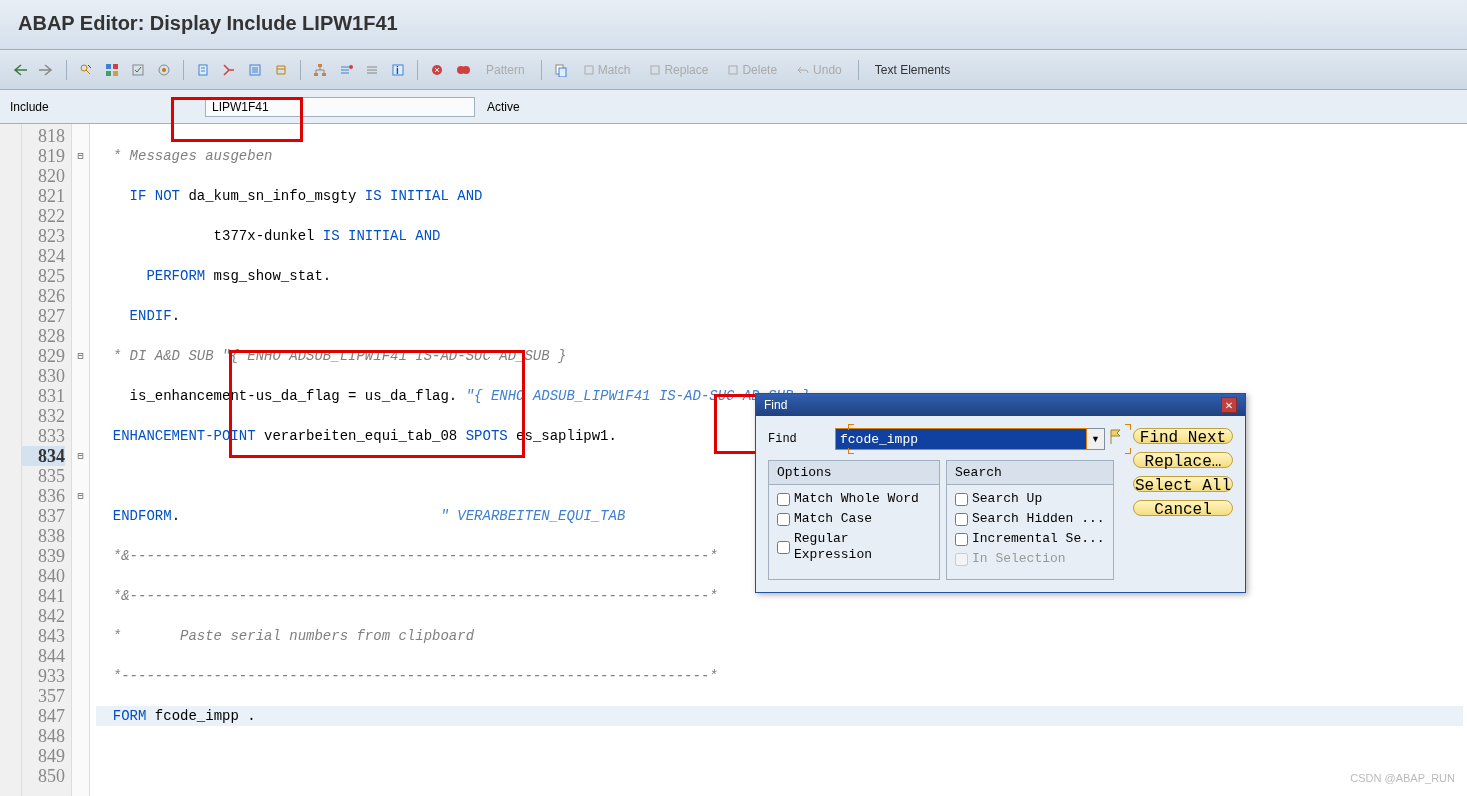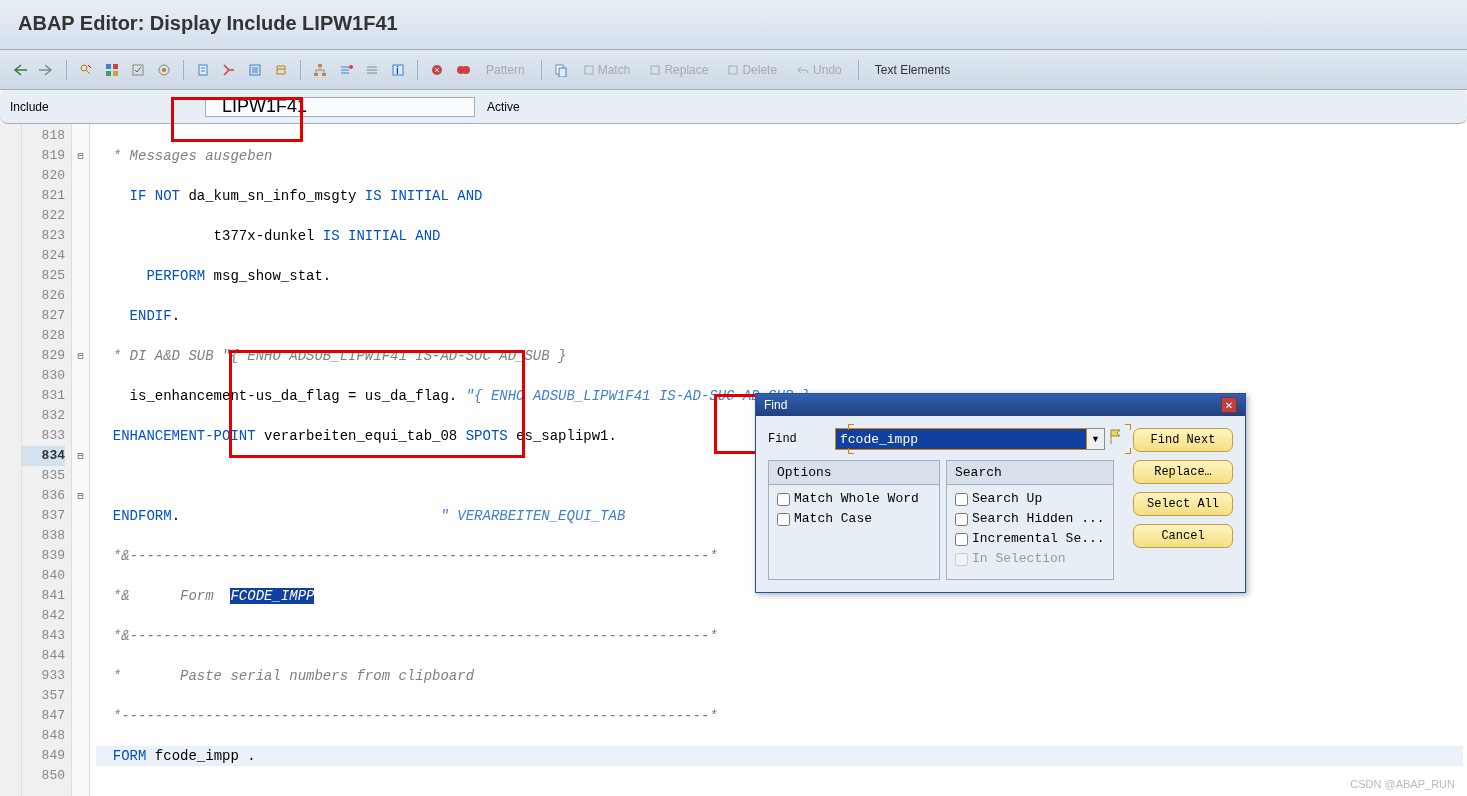--- a/index.html
+++ b/index.html
@@ -5,27 +5,27 @@
 * { margin: 0; padding: 0; box-sizing: border-box; }
 body { font-family: Arial, sans-serif; font-size: 12px; background: #f5f5f5; width: 1467px; height: 796px; overflow: hidden; position: relative; }
 .title-bar { background: linear-gradient(#e8eef5, #d5e0ec); height: 50px; padding: 12px 18px; border-bottom: 1px solid #a0b0c0; }
 .title-bar h1 { font-size: 20px; font-weight: bold; color: #333; }
 .toolbar { background: linear-gradient(#e0e8f0, #cdd9e6); height: 40px; display: flex; align-items: center; padding: 0 10px; gap: 4px; border-bottom: 1px solid #a0b0c0; }
 .tb-btn { width: 22px; height: 22px; display: inline-flex; align-items: center; justify-content: center; cursor: pointer; border-radius: 2px; }
 .tb-sep { width: 1px; height: 20px; background: #a0b0c0; margin: 0 4px; }
 .tb-text-btn { padding: 2px 8px; color: #888; cursor: pointer; display: flex; align-items: center; gap: 4px; }
 .tb-text-btn.dis { color: #aaa; }
 .tb-text-btn.act { color: #333; }
-.info-bar { background: #e8eef5; height: 34px; display: flex; align-items: center; padding: 0 10px; border-bottom: 1px solid #a0b0c0; position: relative; border-radius: 8px; }
+.info-bar { background: #e8eef5; height: 34px; display: flex; align-items: center; padding: 0 10px; border-bottom: 1px solid #a0b0c0; position: relative; }
 .info-bar .lbl { width: 195px; }
-.include-input { width: 270px; height: 20px; border: 1px solid #a0b0c0; background: #fafbfc; padding: 0 16px; display: flex; align-items: center; font-size: 18px; }
+.include-input { width: 270px; height: 20px; border: 1px solid #a0b0c0; background: #fafbfc; padding: 0 6px; display: flex; align-items: center; font-size: 12px; }
 .info-bar .status { margin-left: 12px; }
 .code-area { background: #fff; height: 672px; overflow: hidden; display: flex; }
 .margin-col { width: 22px; background: #f0f0f0; border-right: 1px solid #ddd; }
-.gutter { width: 50px; background: #f0f0f0; border-right: 1px solid #ddd; font-family: Liberation Mono, monospace; text-align: right; padding: 2px 6px 0 0; color: #888; font-size: 13px; line-height: 20px; }
+.gutter { width: 50px; background: #f0f0f0; border-right: 1px solid #ddd; font-family: Liberation Serif, serif; text-align: right; padding: 2px 6px 0 0; color: #888; font-size: 18px; line-height: 20px; }
 .gutter .ln.cur { background: #d4e2f0; color: #333; font-weight: bold; }
 .fold-col { width: 18px; background: #fafafa; border-right: 1px solid #ddd; font-family: monospace; font-size: 10px; color: #666; line-height: 20px; padding-top: 2px; text-align: center; }
 .code-body { flex: 1; font-family: 'Courier New', monospace; font-size: 14px; line-height: 20px; padding: 2px 4px 0 6px; white-space: pre; position: relative; }
 .code-body .line { height: 20px; }
 .code-body .cur-line { background: #eaf1f9; }
 .kw { color: #0050c8; }
 .cm { color: #808080; font-style: italic; }
 .cm2 { color: #4080d0; font-style: italic; }
 .hl { background: #1040a0; color: #fff; font-style: italic; }
 .red-box { position: absolute; border: 3px solid #e00000; pointer-events: none; z-index: 50; }
@@ -43,22 +43,22 @@
 .find-flag { width: 16px; height: 22px; margin-left: 4px; }
 .fieldsets { display: flex; gap: 6px; }
 .fset { border: 1px solid #a0b0c0; padding: 6px 8px 8px; font-family: 'Courier New', monospace; font-size: 13px; }
 .fset.opt { width: 172px; }
 .fset.sch { width: 168px; }
 .fset-title { background: #d8e0ec; margin: -6px -8px 6px; padding: 4px 8px; border-bottom: 1px solid #a0b0c0; }
 .chk-row { display: flex; align-items: center; gap: 4px; margin: 4px 0; line-height: 16px; }
 .chk-row input { margin: 0; }
 .chk-row.dis { color: #999; }
 .find-btns { width: 100px; display: flex; flex-direction: column; gap: 8px; }
-.find-btn { height: 24px; background: linear-gradient(#fff5c0, #f5dd80); border: 1px solid #c0a040; border-radius: 7px; font-family: 'Courier New', monospace; font-size: 12px; cursor: pointer; }
-.watermark { position: absolute; right: 12px; bottom: 6px; color: #bbb; font-size: 11px; z-index: 200; }
+.find-btn { height: 16px; background: linear-gradient(#fff5c0, #f5dd80); border: 1px solid #c0a040; border-radius: 12px; font-family: 'Courier New', monospace; font-size: 16px; cursor: pointer; }
+.watermark { position: absolute; right: 12px; bottom: 12px; color: #bbb; font-size: 11px; z-index: 200; }
 .corner { position: absolute; width: 6px; height: 6px; border: 1px solid #e08000; }
 .corner.tl { border-right: none; border-bottom: none; }
 .corner.tr { border-left: none; border-bottom: none; }
 .corner.bl { border-right: none; border-top: none; }
 .corner.br { border-left: none; border-top: none; }
 </style>
 </head>
 <body>
 
 <div class="title-bar">
@@ -285,21 +285,20 @@
 <div class="line"><span class="kw">    IF NOT</span><span> da_kum_sn_info_msgty </span><span class="kw">IS INITIAL AND</span></div>
 <div class="line"><span>              t377x-dunkel </span><span class="kw">IS INITIAL AND</span></div>
 <div class="line"><span class="kw">      PERFORM</span><span> msg_show_stat.</span></div>
 <div class="line"><span class="kw">    ENDIF</span><span>.</span></div>
 <div class="line"><span class="cm">  * DI A&amp;D SUB "{ ENHO ADSUB_LIPW1F41 IS-AD-SUC AD_SUB }</span></div>
 <div class="line"><span>    is_enhancement-us_da_flag = us_da_flag. </span><span class="cm2">"{ ENHO ADSUB_LIPW1F41 IS-AD-SUC AD_SUB }</span></div>
 <div class="line"><span class="kw">  ENHANCEMENT-POINT</span><span> verarbeiten_equi_tab_08 </span><span class="kw">SPOTS</span><span> es_saplipw1.</span></div>
 <div class="line"><span></span></div>
 <div class="line"><span class="kw">  ENDFORM</span><span>.                               </span><span class="cm2">" VERARBEITEN_EQUI_TAB</span></div>
 <div class="line"><span class="cm">  *&amp;---------------------------------------------------------------------*</span></div>
-<div class="line"><span class="cm">  *&amp;      Form  </span><span class="hl">FCODE_IMPP</span></div>
 <div class="line"><span class="cm">  *&amp;---------------------------------------------------------------------*</span></div>
 <div class="line"><span class="cm">  *       Paste serial numbers from clipboard</span></div>
 <div class="line"><span class="cm">  *----------------------------------------------------------------------*</span></div>
 <div class="line cur-line"><span class="kw">  FORM</span><span> fcode_impp .</span></div>
 
 
 
 
 
 
@@ -345,20 +344,24 @@
         <div class="fset opt">
           <div class="fset-title">Options</div>
           <div class="chk-row">
               <input type="checkbox" style="">
               <span>Match Whole Word</span>
             </div>
           <div class="chk-row">
               <input type="checkbox" style="">
               <span>Match Case</span>
             </div>
+          <div class="chk-row">
+              <input type="checkbox" style="">
+              <span>Regular Expression</span>
+            </div>
         </div>
         <div class="fset sch">
           <div class="fset-title">Search</div>
           <div class="chk-row">
               <input type="checkbox" style="">
               <span>Search Up</span>
             </div>
           <div class="chk-row">
               <input type="checkbox" style="">
               <span>Search Hidden ...</span>

